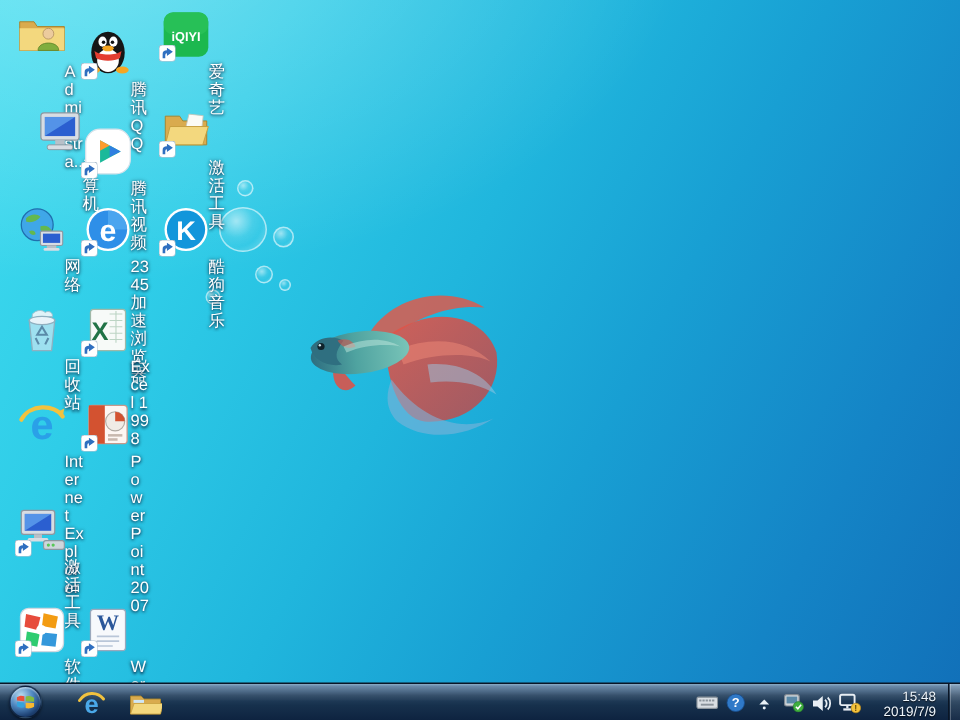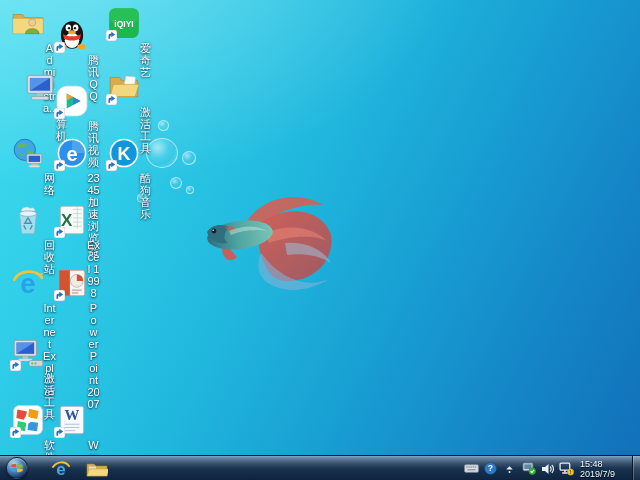--- a/index.html
+++ b/index.html
@@ -3,21 +3,21 @@
 <meta charset="utf-8">
 <style>
   * { margin:0; padding:0; box-sizing:border-box; }
   html,body { width:640px; height:480px; overflow:hidden; font-family:"Liberation Sans",sans-serif; }
   #screen { position:relative; width:640px; height:480px; overflow:hidden;
     background:
       radial-gradient(ellipse 720px 430px at 10% -10%, rgba(255,255,255,0.30), rgba(255,255,255,0) 55%),
       linear-gradient(118deg,#41dcef 0%, #2fcde8 22%, #20b6dd 45%, #189fd3 62%, #1484c6 82%, #116fb8 100%);
   }
   
-  .dicon { position:absolute; width:56px; text-align:center; cursor:default; }
+  .dicon { position:absolute; width:56px; text-align:left; cursor:default; }
   .glyph { position:relative; width:34px; height:34px; margin:0 auto; }
   .glyph svg { display:block; }
   .dlabel { margin-top:2px; font-size:11px; line-height:12px; color:#fff;
     text-shadow:0 1px 2px rgba(0,0,30,0.75), 0 0 3px rgba(0,0,30,0.45); word-break:break-all;padding-left:43px; }
   .sc { position:absolute; left:-1px; bottom:-1px; width:11px; height:11px; }
   
   .bubble { position:absolute; border-radius:50%;
     border:1px solid rgba(255,255,255,0.55);
     background:radial-gradient(circle at 35% 30%, rgba(255,255,255,0.55), rgba(255,255,255,0.10) 40%, rgba(255,255,255,0.03) 62%, rgba(255,255,255,0.30) 95%);
   }
@@ -29,21 +29,21 @@
     border-top:1px solid #0a1626; }
   #taskbar::before { content:""; position:absolute; left:0; top:1px; width:100%; height:10px;
     background:linear-gradient(to bottom, rgba(255,255,255,0.18), rgba(255,255,255,0.02)); pointer-events:none; }
   #start-btn { position:absolute; left:6px; top:1px; width:22px; height:22px; border-radius:50%;
     background:radial-gradient(circle at 35% 28%, #b8dcf0, #4f87c0 40%, #1c3f70 72%, #0a1d3c 100%);
     border:1px solid rgba(5,15,30,0.6); box-shadow:0 1px 2px rgba(0,0,0,0.5), inset 0 1px 1px rgba(255,255,255,0.5);
     display:flex; align-items:center; justify-content:center; cursor:pointer; }
   .tb-btn { position:absolute; top:0; height:25px; width:34px; display:flex; align-items:center; justify-content:center; cursor:pointer; }
   #tray { position:absolute; right:0; top:0; height:25px; display:flex; align-items:center; gap:4px; padding-right:0; }
   .tray-ico { display:flex; align-items:center; justify-content:center; width:15px; height:18px; cursor:pointer; }
-  #clock { width:48px; text-align:left; color:#eef5fb; font-size:9px; line-height:10px;
+  #clock { width:48px; text-align:right; color:#eef5fb; font-size:9px; line-height:10px;
     text-shadow:0 1px 1px rgba(0,0,0,0.8); cursor:default; padding:0 2px; }
   #show-desktop { width:8px; height:25px; margin-left:2px; border-left:1px solid #0a1626;
     background:linear-gradient(to bottom, rgba(255,255,255,0.16), rgba(255,255,255,0.04)); cursor:pointer;
     box-shadow:inset 1px 0 0 rgba(255,255,255,0.25); }
 </style>
 </head>
 <body>
 
 <div id="screen">
 

